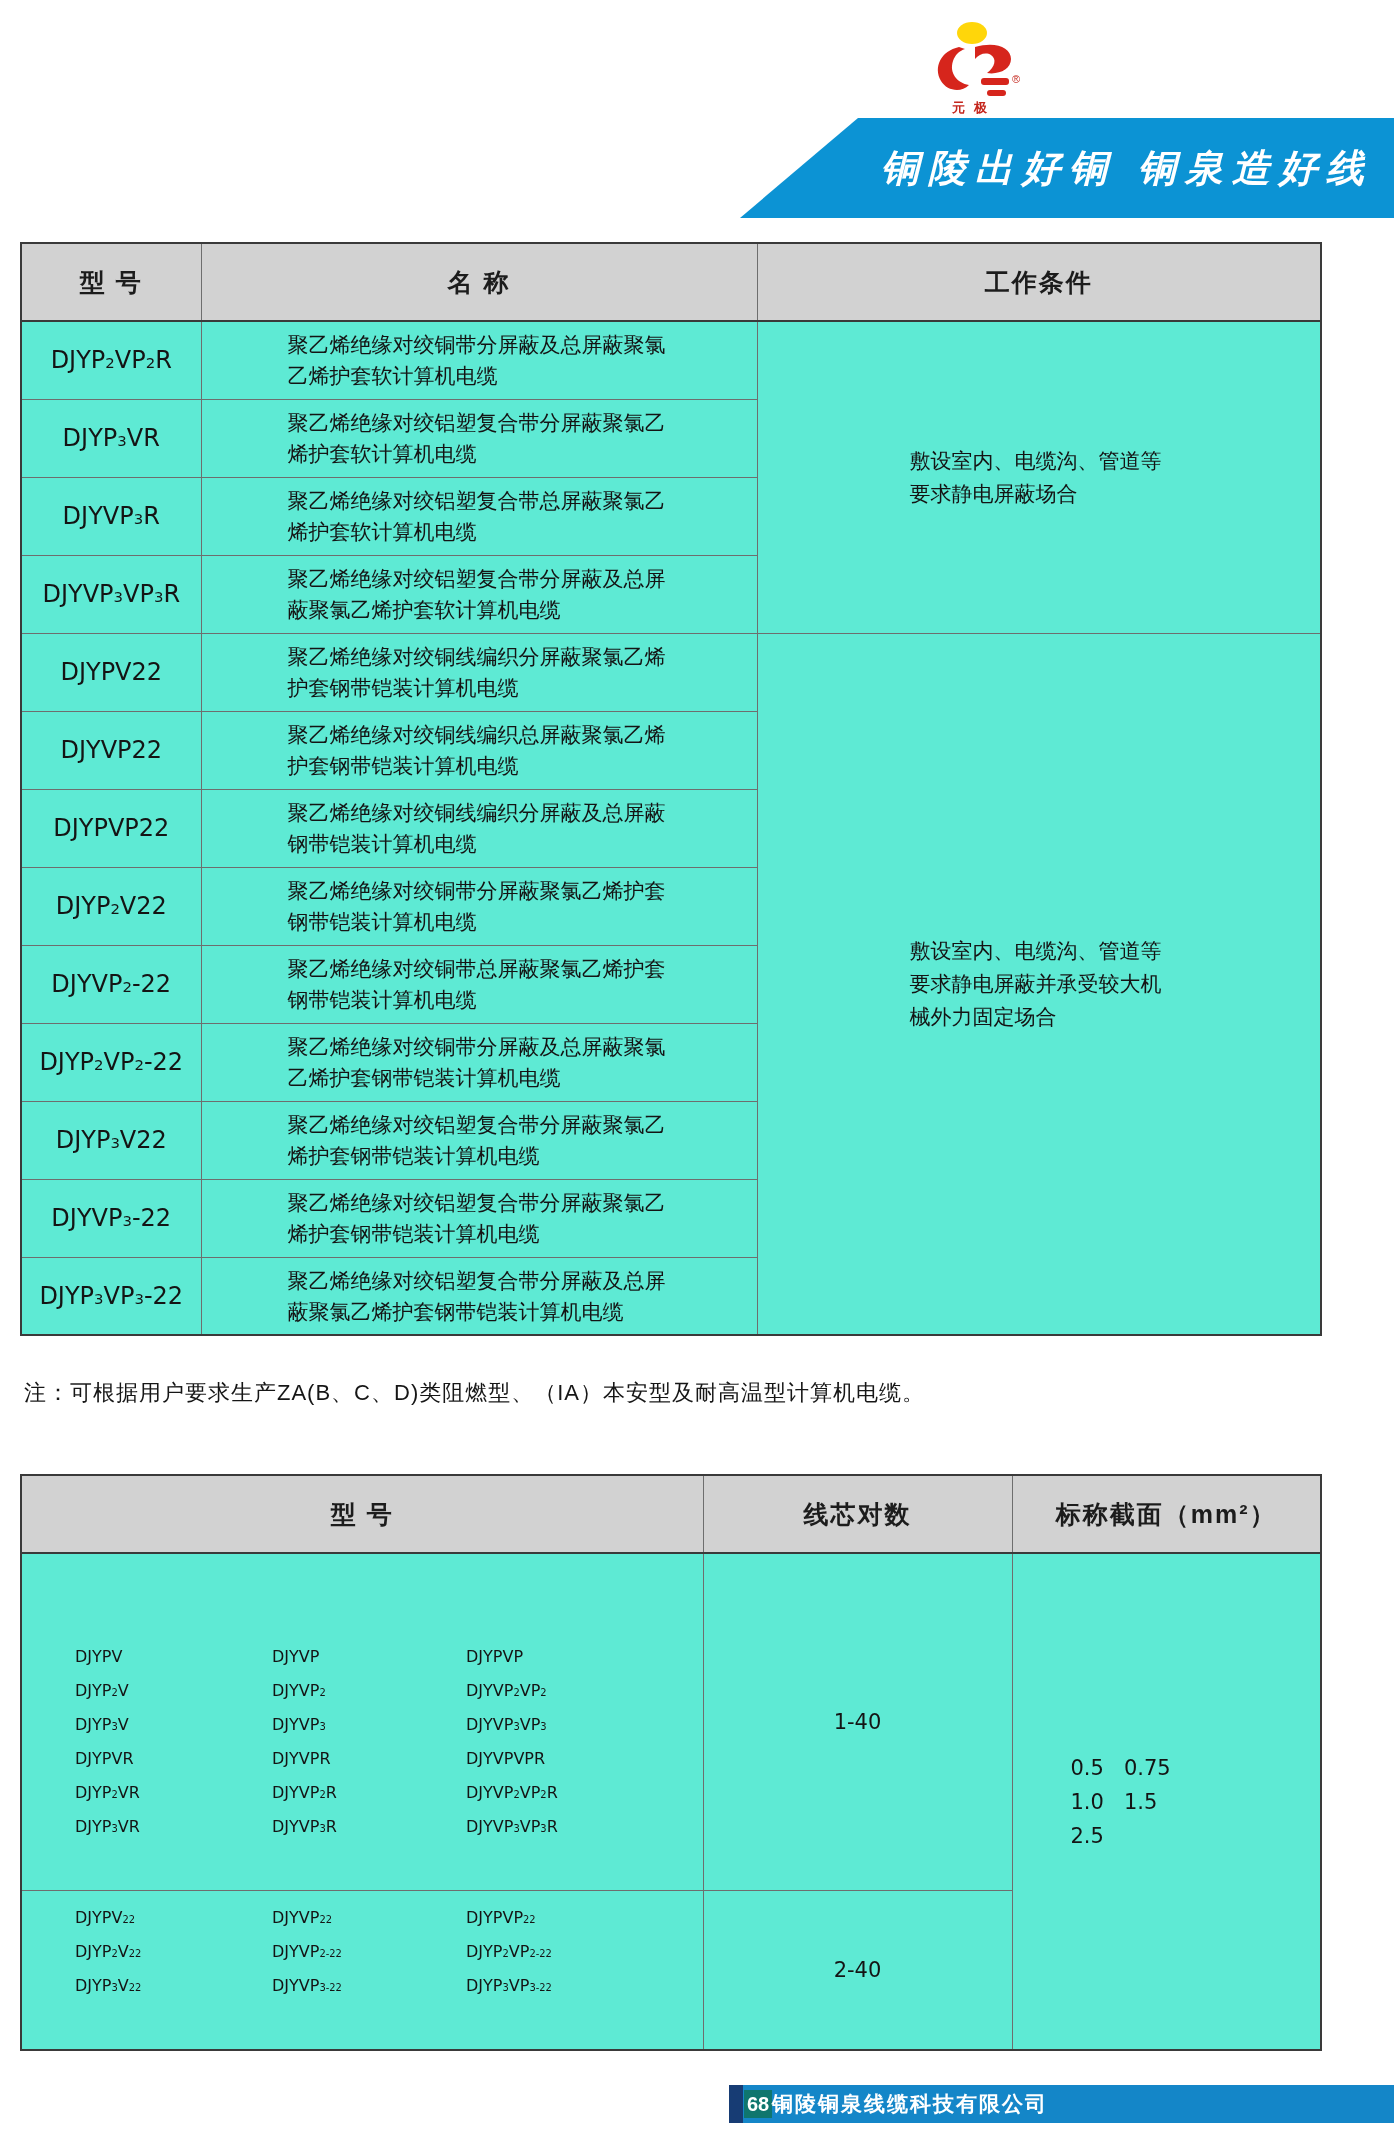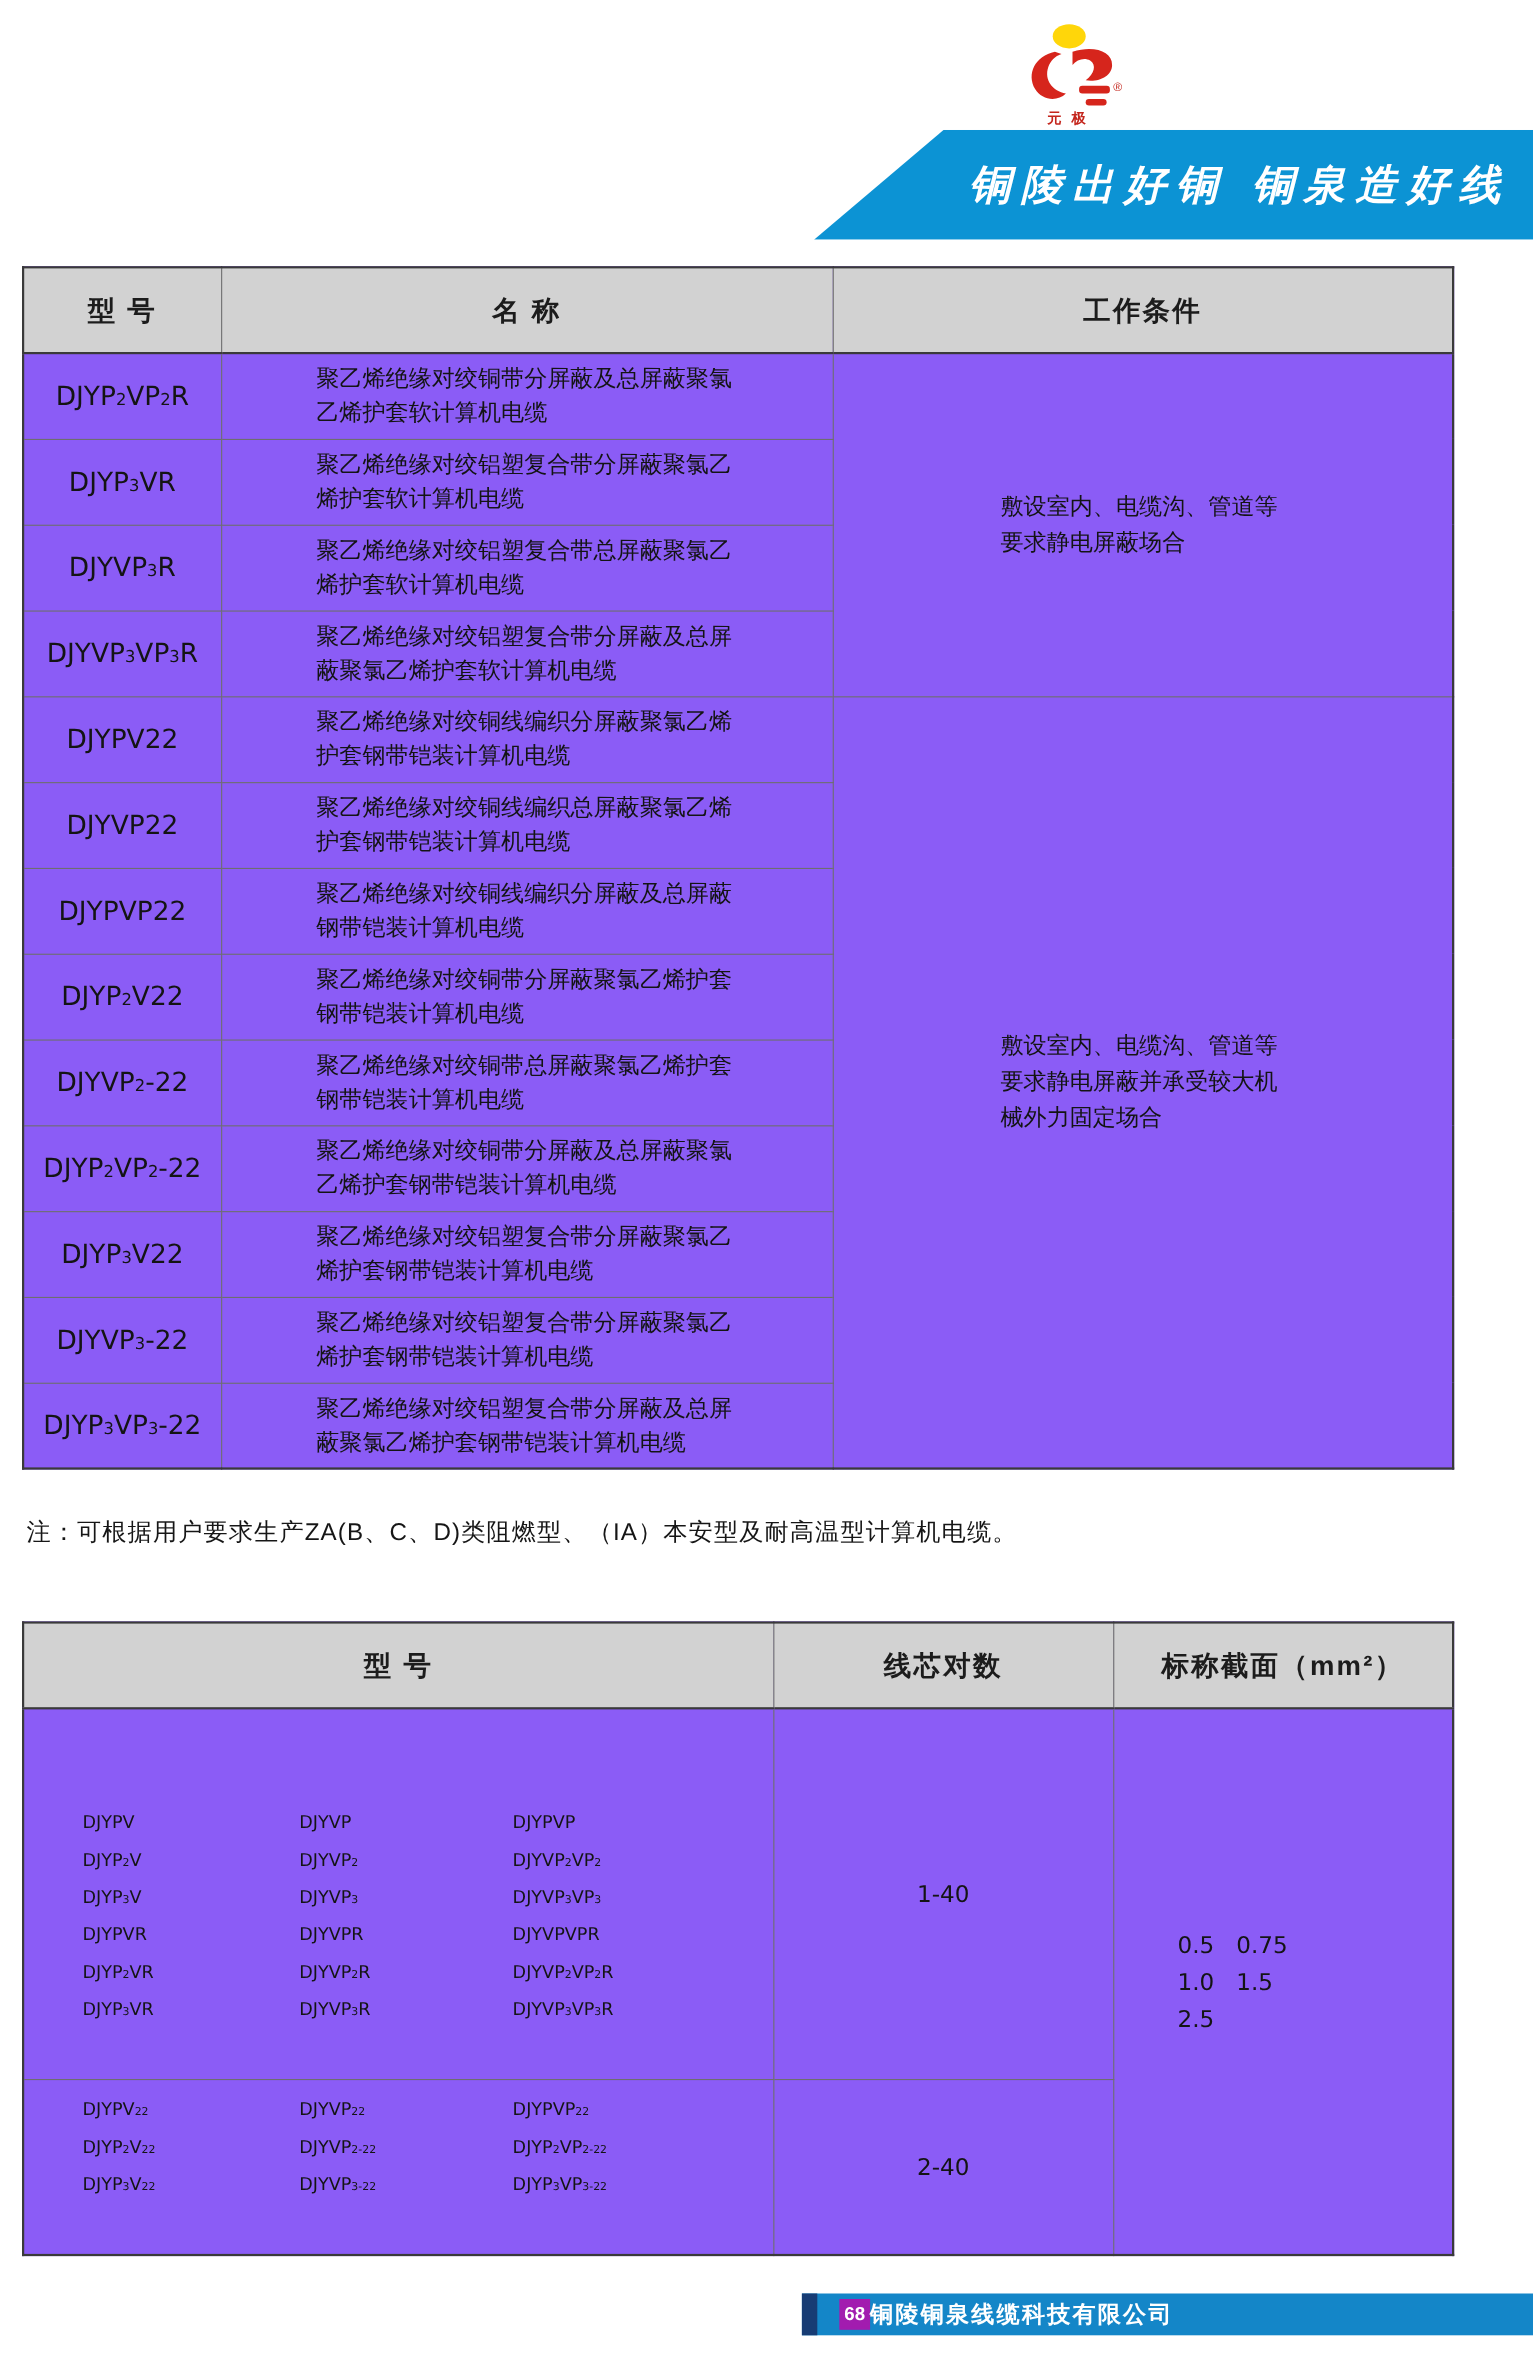--- a/index.html
+++ b/index.html
@@ -11,21 +11,21 @@
   #brand-name{position:absolute;left:1024px;top:36px;font-size:47px;font-weight:700;
               color:#1e3a94;letter-spacing:6px;white-space:nowrap;}
   #banner{position:absolute;left:740px;top:118px;width:654px;height:100px;background:#0c93d4;
           -webkit-clip-path:polygon(118px 0,100% 0,100% 100%,0 100%);
           clip-path:polygon(118px 0,100% 0,100% 100%,0 100%);}
   #slogan{position:absolute;left:120px;top:0;width:534px;height:100px;line-height:100px;
           text-align:center;color:#fff;font-size:38px;font-weight:700;font-style:italic;
           letter-spacing:9px;font-family:"DejaVu Serif",serif;white-space:nowrap;}
 
   
-  table{border-collapse:collapse;table-layout:fixed;position:absolute;background:#8b5cf6;}
+  table{border-collapse:collapse;table-layout:fixed;position:absolute;background:#5eead4;}
   th,td{border:1px solid #6e6e6e;padding:0;}
   th{background:#d2d2d2;font-size:25px;font-weight:700;letter-spacing:2px;}
   .outer{border:2px solid #3a3a3a;}
   sub{font-size:62%;vertical-align:-16%;line-height:0;}
 
   
   #table1{left:20px;top:242px;width:1300px;}
   #table1 th{height:76px;border-bottom:2px solid #3a3a3a;}
   #table1 tr.datarow{height:78px;}
   .t1-model{text-align:center;font-family:"DejaVu Sans",sans-serif;font-size:24px;
@@ -51,23 +51,23 @@
   .t2-pairs{text-align:center;vertical-align:middle;font-family:"DejaVu Sans",sans-serif;
             font-size:21px;color:#141414;}
   .t2-section{vertical-align:middle;}
   #section-values{padding-left:58px;font-family:"DejaVu Sans",sans-serif;font-size:21px;
                   line-height:34px;white-space:pre;color:#141414;}
 
   
   #footer-bar{position:absolute;left:729px;top:2085px;width:665px;height:38px;background:#1486c8;
               display:flex;align-items:center;}
   #footer-darkblock{width:14px;height:38px;background:#173c74;flex:none;}
-  #page-badge{width:28px;height:28px;background:#a21caf;margin-left:20px;flex:none;
+  #page-badge{width:28px;height:28px;background:#0f766e;margin-left:1px;flex:none;
               display:flex;align-items:center;justify-content:center;color:#fff;
-              font-size:17px;font-weight:700;}
+              font-size:20px;font-weight:700;}
   #footer-company{margin-left:0;color:#fff;font-size:21px;font-weight:700;letter-spacing:2px;
                   white-space:nowrap;}
 </style>
 </head>
 <body>
 
 <div id="page">
 
   <svg id="logo-svg" viewBox="0 0 105 104">
     <ellipse cx="47" cy="22" rx="15" ry="11" fill="#ffd60a"></ellipse>

